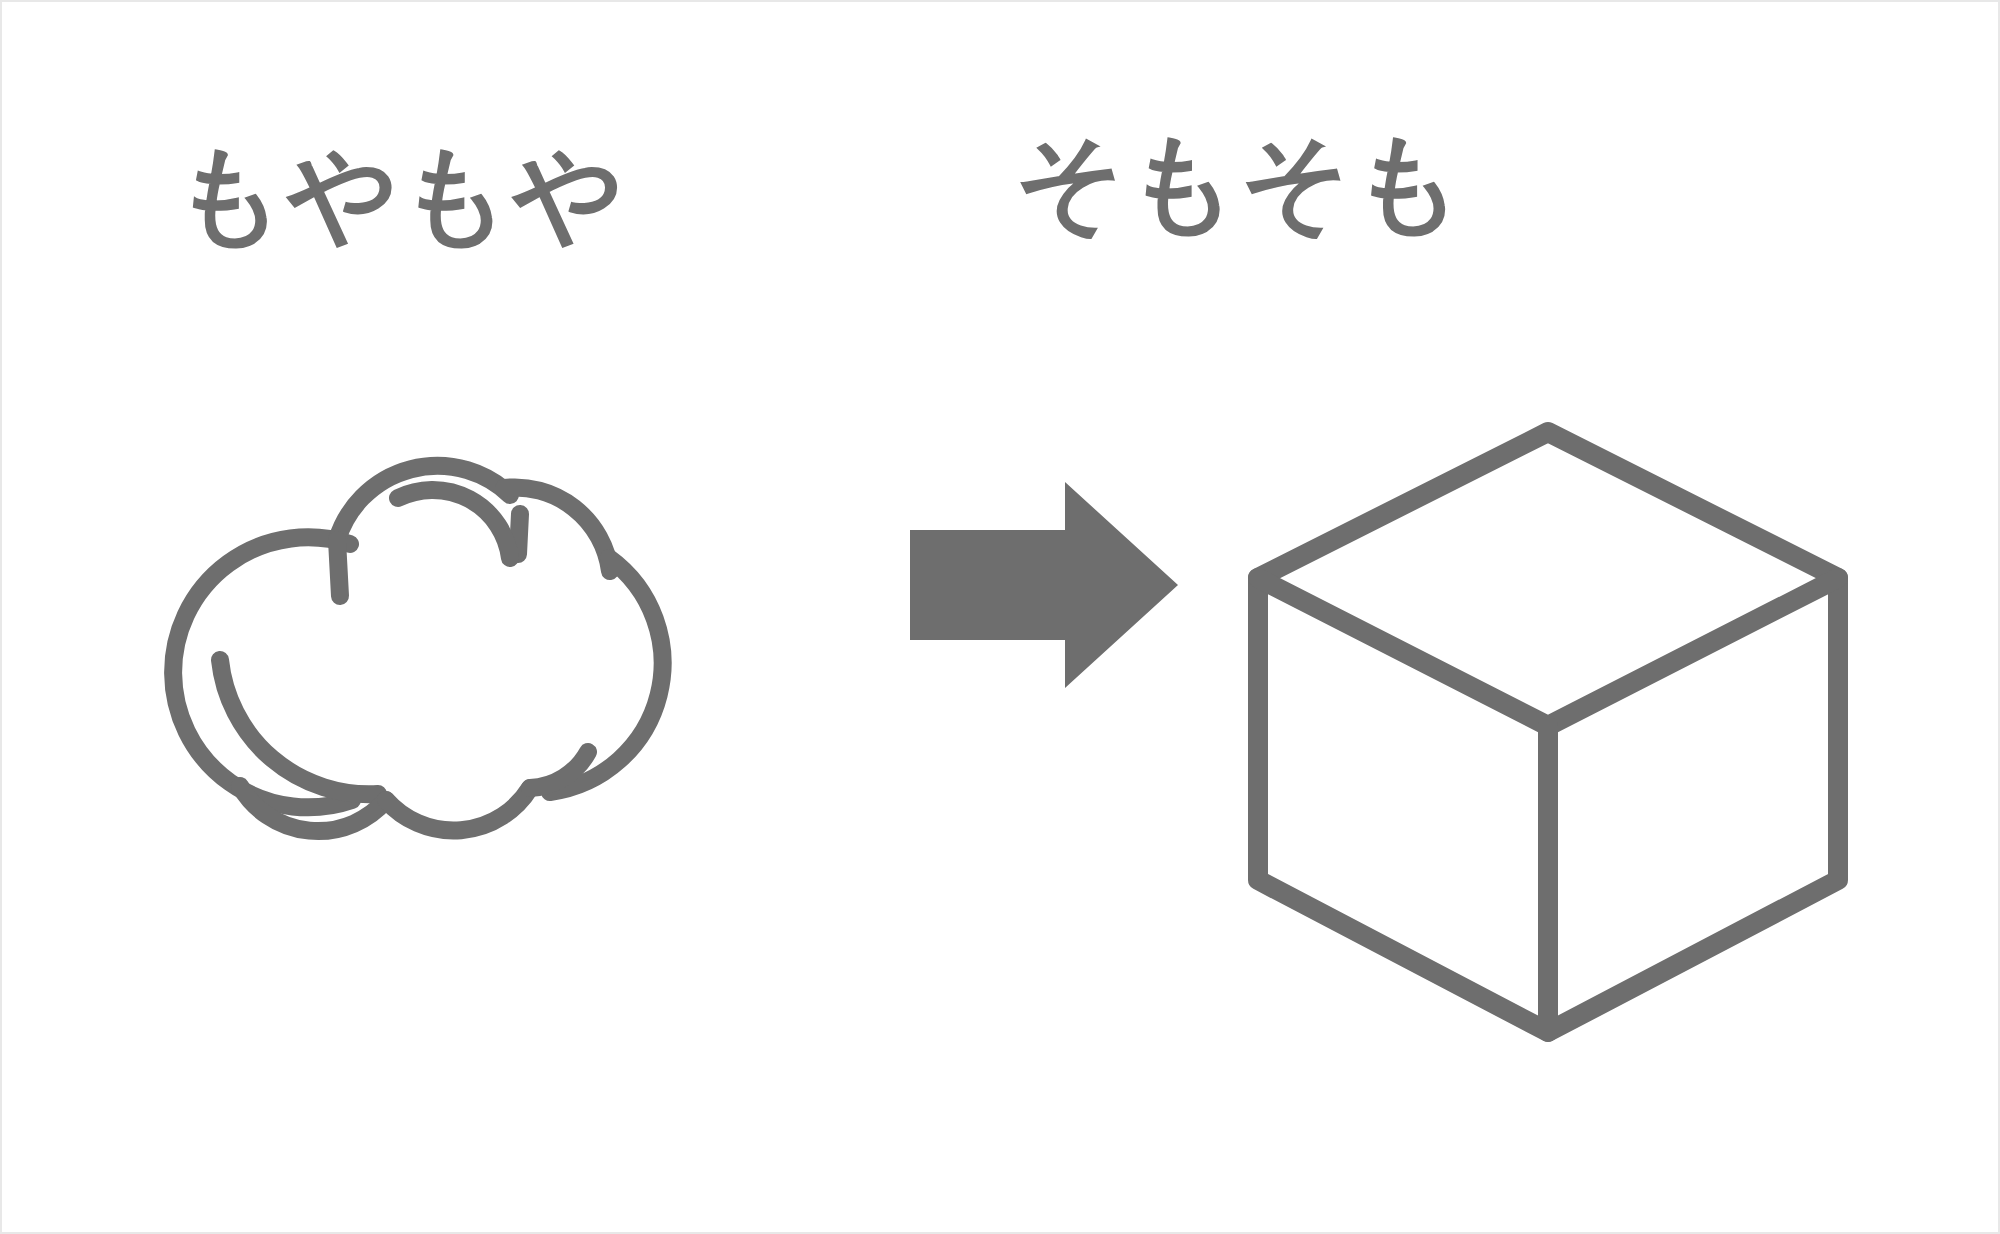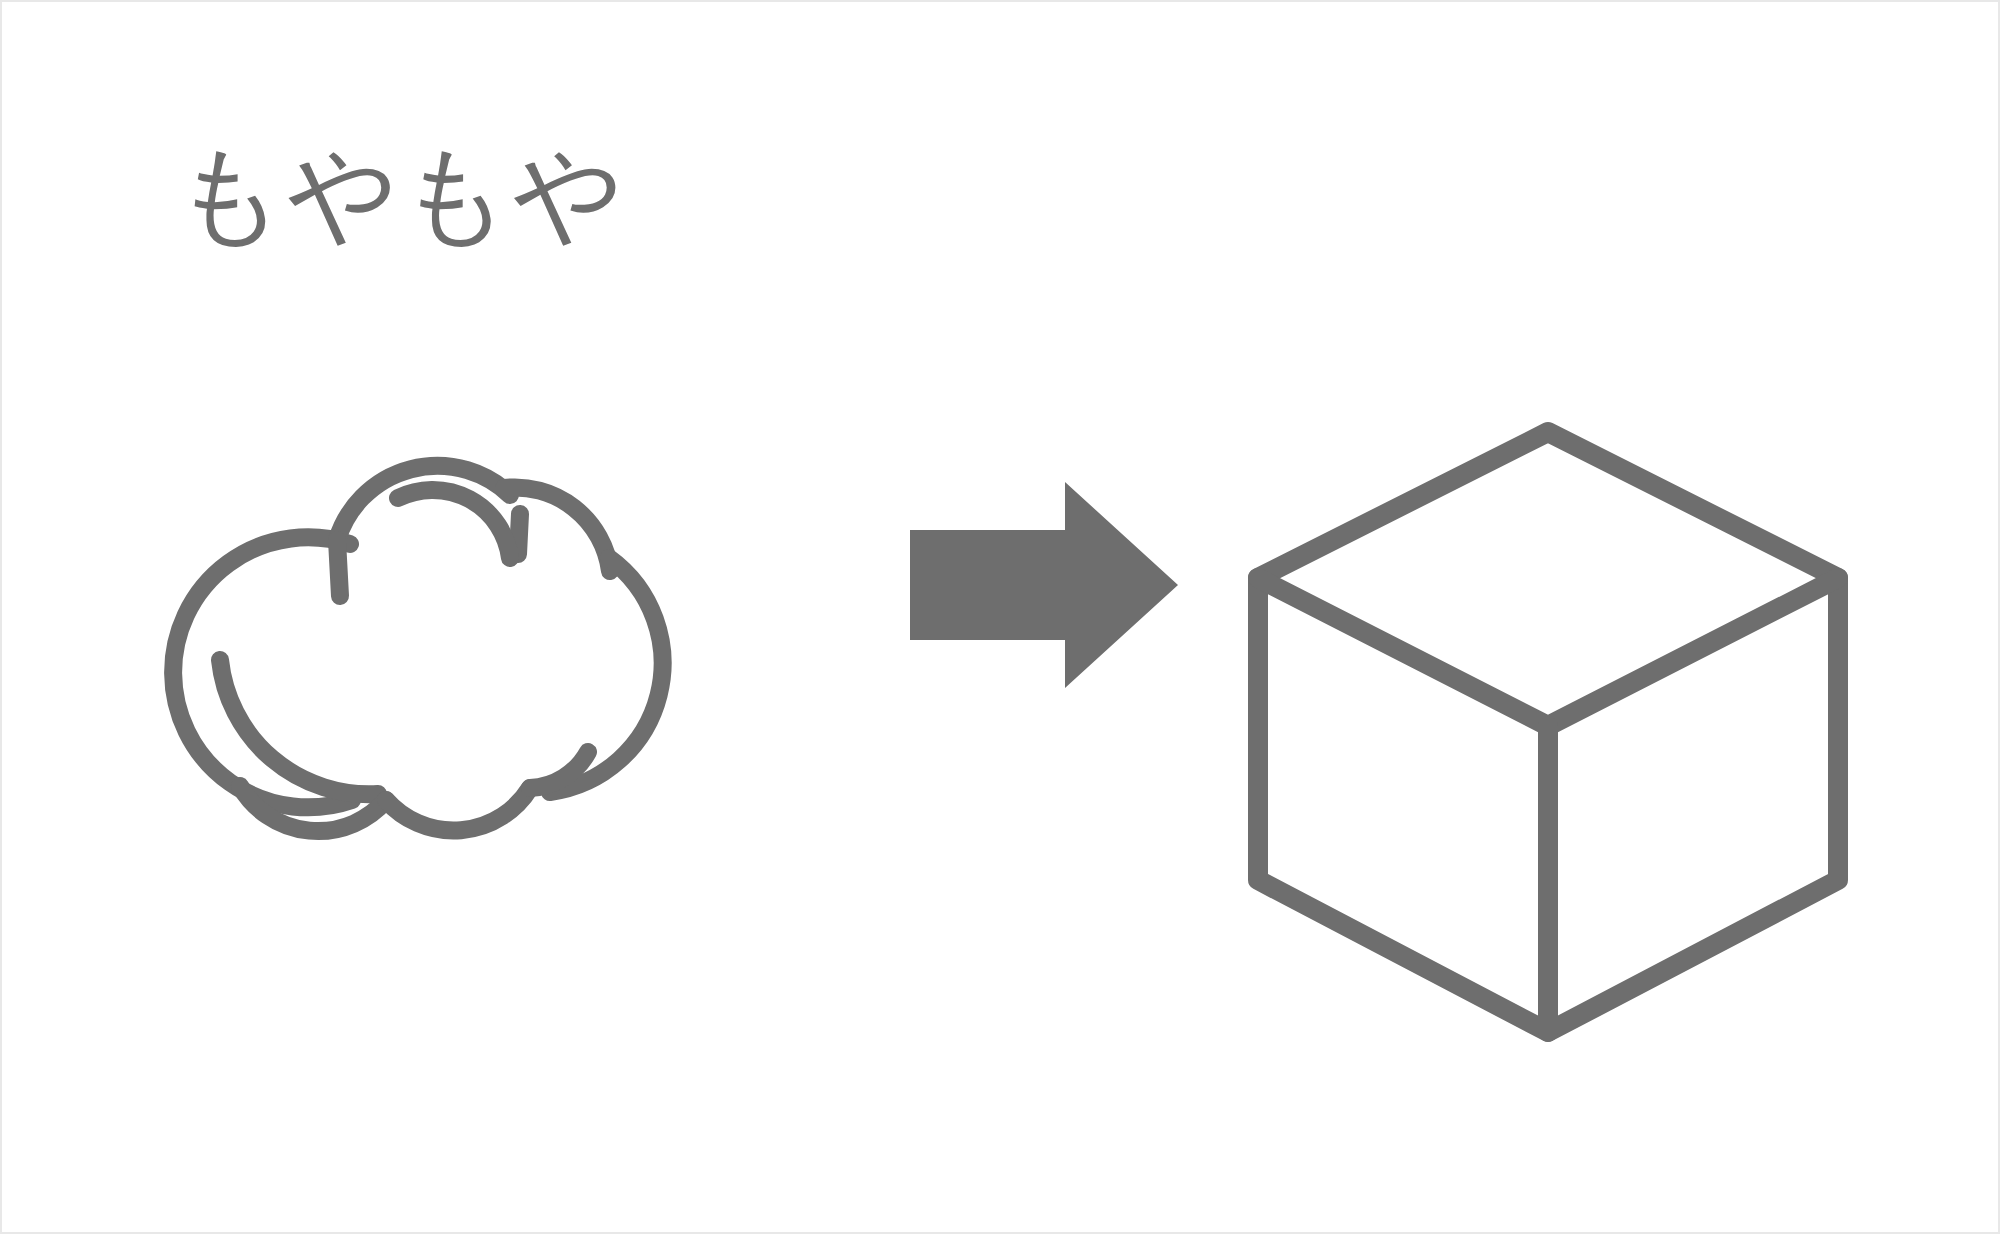--- a/index.html
+++ b/index.html
@@ -29,21 +29,21 @@
     border: 2px solid #e8e8e8;
     pointer-events: none;
   }
   .panel {
     position: absolute;
   }
   .caption {
     position: absolute;
     color: #6e6e6e;
     font-family: "DejaVu Sans", "Liberation Sans", sans-serif;
-    font-weight: 400;
+    font-weight: 700;
     white-space: nowrap;
     letter-spacing: 0.02em;
     line-height: 1;
     text-align: center;
   }
   #caption-left {
     left: 100px;
     top: 140px;
     width: 600px;
     font-size: 108px;
@@ -120,20 +120,21 @@
       </g>
     </svg>
   </div>
 
   <div class="panel" id="arrow-figure">
     <svg viewBox="0 0 300 230" width="300" height="230">
       <polygon points="20,60 175,60 175,12 288,115 175,218 175,170 20,170" fill="#6e6e6e"></polygon>
     </svg>
   </div>
 
+  <div class="caption" id="caption-right" style="color: rgb(110, 110, 110);">そもそも</div>
 
   <div class="panel" id="cube-figure">
     <svg viewBox="0 0 640 660" width="640" height="660">
       <g fill="none" stroke="#6e6e6e" stroke-width="20" stroke-linecap="round" stroke-linejoin="round">
 
         <path d="M 318 32
                  L 608 178
                  L 608 480
                  L 318 632
                  L 28 480

